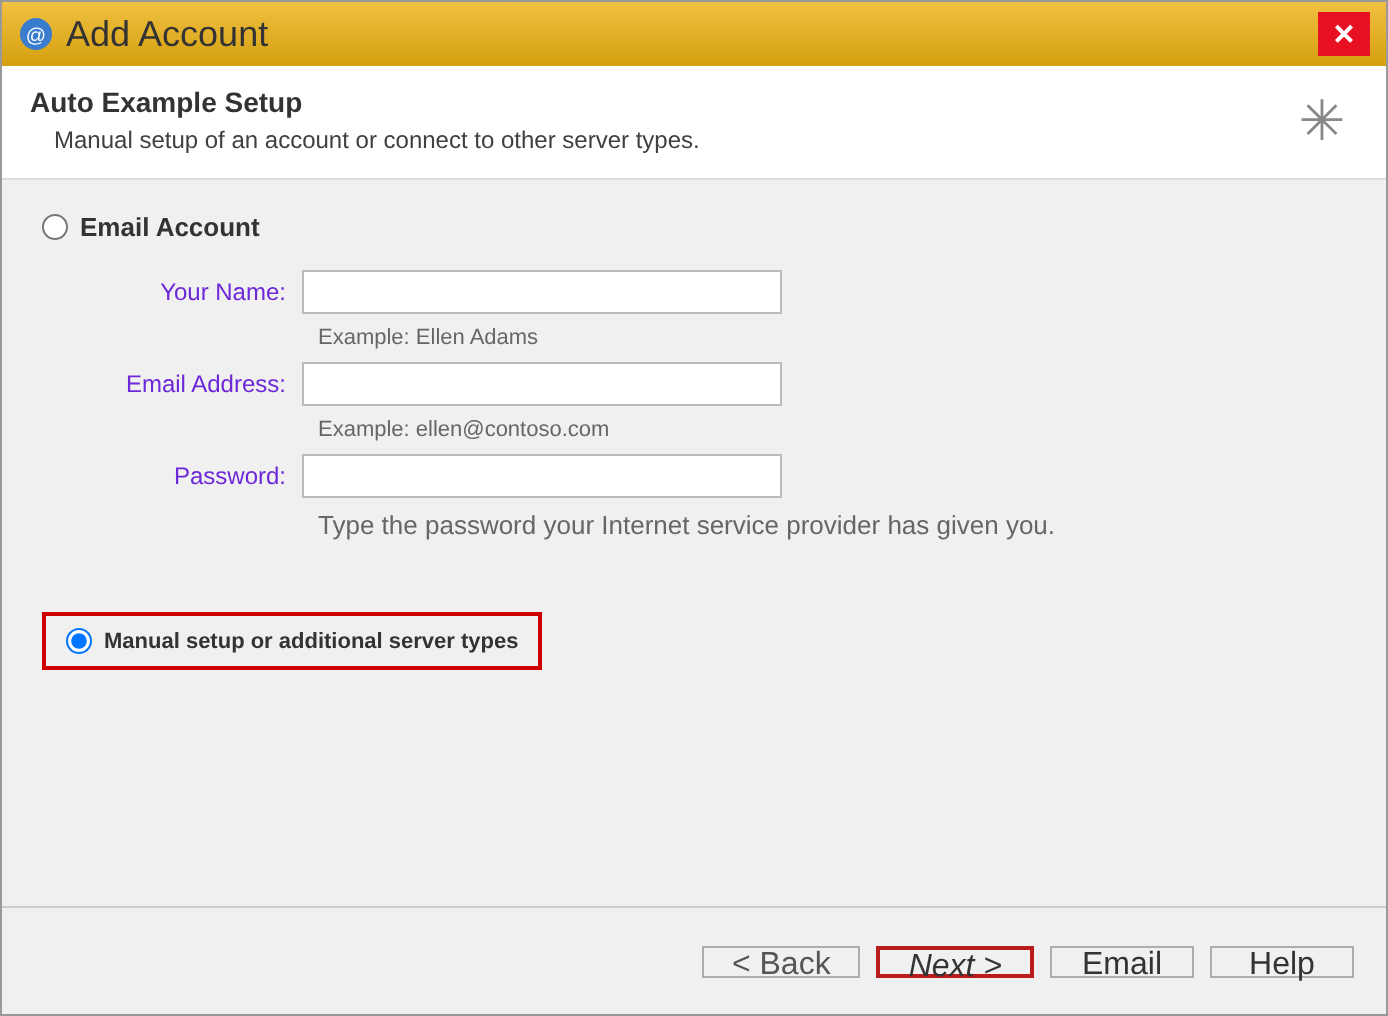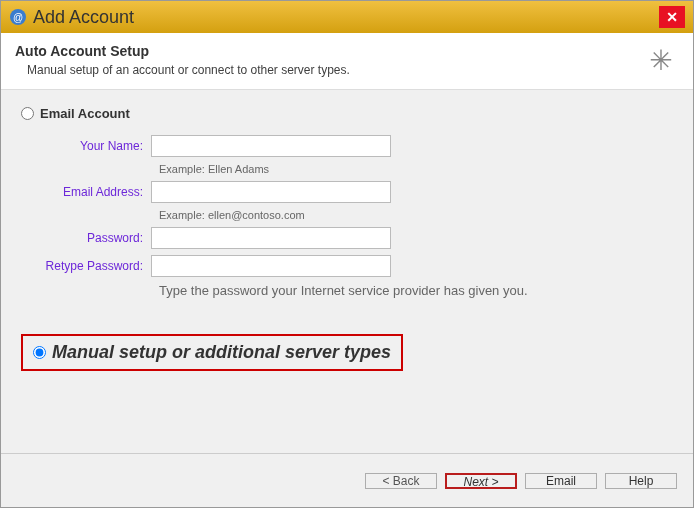--- a/index.html
+++ b/index.html
@@ -151,41 +151,40 @@
       display: flex;
       align-items: center;
       gap: 6px;
       margin-top: 20px;
       border: 2px solid #cc0000;
       padding: 6px 10px;
       display: inline-flex;
       background: #f0f0f0;
     }
     .manual-label {
-      font-size: 18px;
-      font-weight: bold;
-      color: #333;
-      font-style: italic;
+      font-size: 11px;
+      font-weight: bold;
+      color: #333;
     }
     .footer {
       height: 54px;
       background: #f0f0f0;
       border-top: 1px solid #ccc;
       display: flex;
       align-items: center;
       justify-content: flex-end;
       padding: 0 16px;
       gap: 8px;
       flex-shrink: 0;
     }
     .footer-btn {
       height: 16px;
       min-width: 72px;
       padding: 0 14px;
-      font-size: 12px;
+      font-size: 16px;
       font-family: inherit;
       background: #f0f0f0;
       border: 1px solid #adadad;
       cursor: pointer;
       color: #333;
     }
     .footer-btn.primary {
       border: 2px solid #b91c1c;
       font-style: italic;
     }
@@ -212,21 +211,21 @@
           <text x="9" y="13" text-anchor="middle" font-size="10" fill="white">@</text>
         </svg>
       </div>
       <span class="title-bar-title">Add Account</span>
     </div>
     <button class="title-bar-close">✕</button>
   </div>
 
   <div class="header-section">
     <div class="header-text">
-      <div class="header-title">Auto Account Setup</div>
+      <div class="header-title">Auto Example Setup</div>
       <div class="header-subtitle">Manual setup of an account or connect to other server types.</div>
     </div>
     <div class="header-logo">
       <span class="snowflake-icon">✳</span>
     </div>
   </div>
 
   <div class="content">
 
     <div class="radio-option">
@@ -246,24 +245,20 @@
         <span class="form-label">Email Address:</span>
         <input type="text" class="form-input" style="">
       </div>
       <div class="form-hint">Example: ellen@contoso.com</div>
 
       <div class="form-row">
         <span class="form-label">Password:</span>
         <input type="password" class="form-input" style="">
       </div>
 
-      <div class="form-row">
-        <span class="form-label">Retype Password:</span>
-        <input type="password" class="form-input" style="">
-      </div>
       <div class="password-hint">Type the password your Internet service provider has given you.</div>
     </div>
 
     <div style="margin-top: 8px;">
       <label class="manual-option">
         <input type="radio" name="account_type" value="manual" id="manual-radio" checked="" style="">
         <span class="manual-label">Manual setup or additional server types</span>
       </label>
     </div>
 

